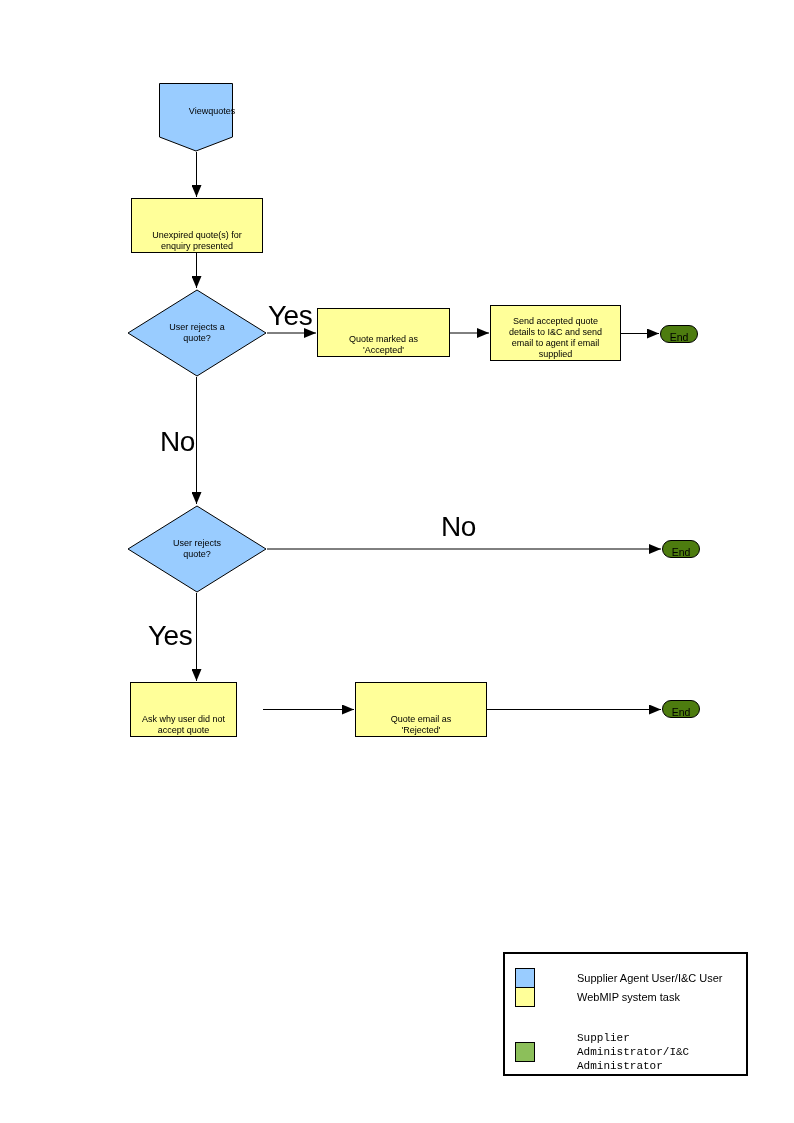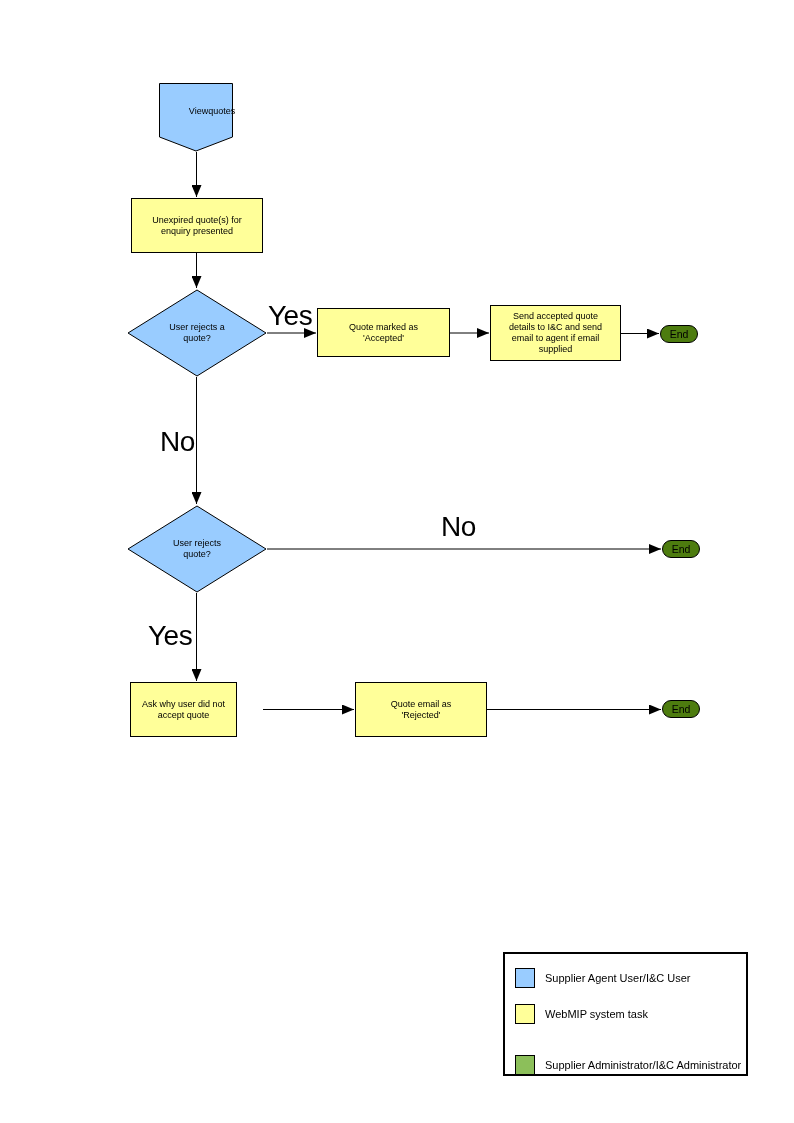--- a/index.html
+++ b/index.html
@@ -10,21 +10,21 @@
     font-family:"Liberation Sans", sans-serif;
     overflow:hidden;
   }
   .connectors{
     position:absolute;left:0;top:0;width:794px;height:1123px;
     pointer-events:none;
   }
   .connectors line{stroke:#000;stroke-width:1;}
   .node{
     position:absolute;box-sizing:border-box;
-    display:flex;align-items:center;justify-content:center;
+    display:flex;align-items:flex-end;justify-content:center;
     text-align:center;color:#000;
   }
   .process{
     background:#FFFF99;border:1px solid #000;
     font-size:9px;line-height:11px;
   }
   .process .txt{display:block;}
   .terminator{
     background:#4d7c0f;border:1px solid #000;border-radius:9px;
     font-size:10.5px;line-height:10px;
@@ -37,21 +37,21 @@
   }
   .edge-label{
     position:absolute;font-size:28px;line-height:30px;color:#000;
     letter-spacing:-0.5px;white-space:nowrap;
   }
   .legend{
     position:absolute;left:503px;top:952px;width:245px;height:124px;
     box-sizing:border-box;border:2px solid #000;background:#fff;
   }
   .legend-row{
-    position:absolute;left:10px;display:flex;align-items:center;
+    position:absolute;left:10px;display:flex;align-items:center;gap:32px;
   }
   .legend-swatch{
     width:20px;height:20px;box-sizing:border-box;border:1px solid #000;
     flex:0 0 auto;
   }
   .legend-label{
     margin-left:10px;font-size:11px;line-height:14px;max-width:200px;color:#000;
   }
 </style>
 </head>
@@ -130,23 +130,23 @@
     <span class="txt" style="width:100px;">Quote  email as 'Rejected'</span>
   </div>
 
   <div class="node terminator" style="left:662px;top:700px;width:38px;height:18px;">End</div>
 
   <div class="legend">
     <div class="legend-row" style="top:14px;">
       <span class="legend-swatch" style="background-color: rgb(153, 204, 255);"></span>
       <span class="legend-label">Supplier Agent User/I&amp;C User</span>
     </div>
-    <div class="legend-row" style="top:50px;">
+    <div class="legend-row" style="top:33px;">
       <span class="legend-swatch" style="background-color: rgb(255, 255, 153);"></span>
       <span class="legend-label">WebMIP system task</span>
     </div>
-    <div class="legend-row" style="top:101px;">
+    <div class="legend-row" style="top:77px;font-family:Liberation Mono, monospace;">
       <span class="legend-swatch" style="background-color: rgb(140, 191, 90);"></span>
       <span class="legend-label">Supplier Administrator/I&amp;C Administrator</span>
     </div>
   </div>
 
 </div>
 
 </body></html>

